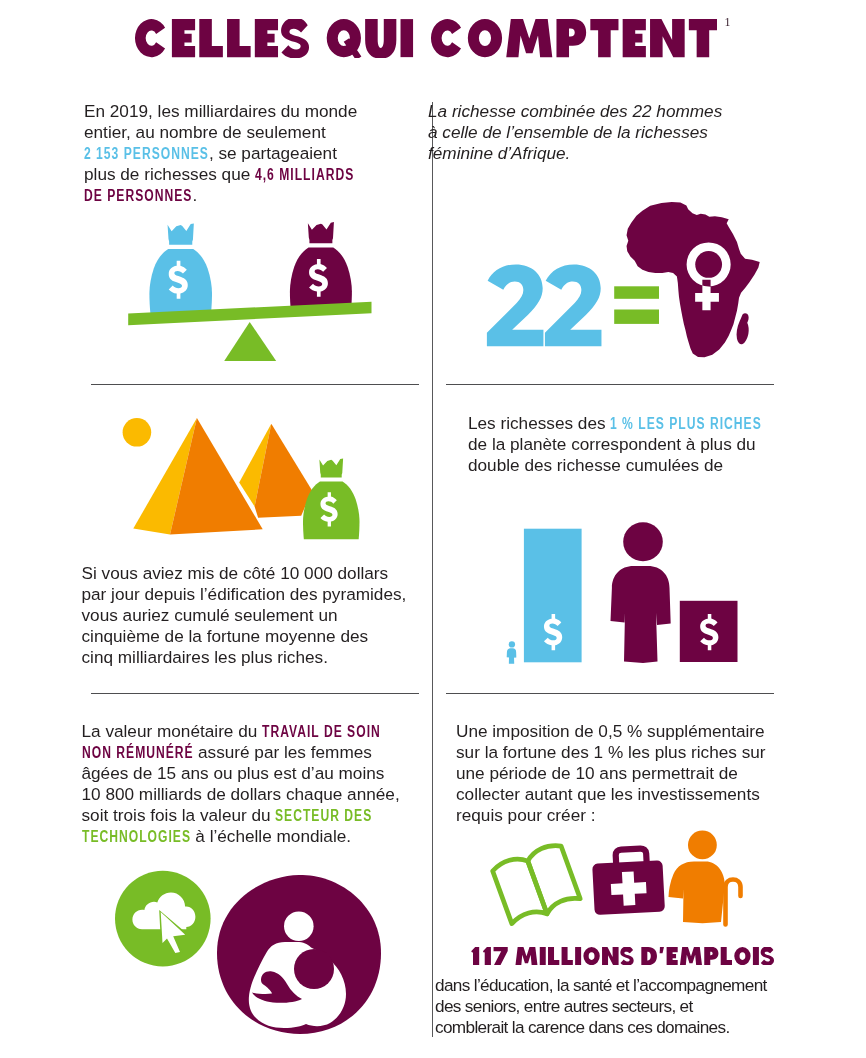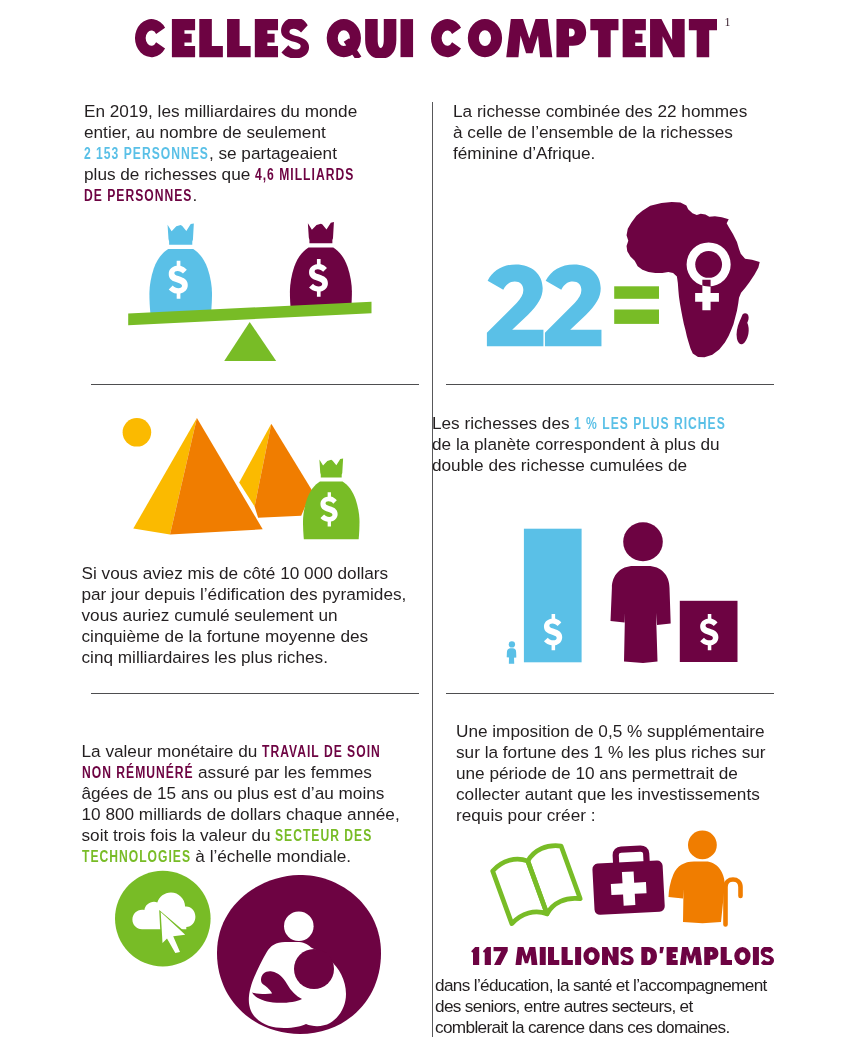--- a/index.html
+++ b/index.html
@@ -86,21 +86,21 @@
       <path d="M29,2 L35.5,12.5 L43,4.5 L50,2.5 L52.5,4 L59,12 L66,1 L71,0 L69.5,26 L68.5,29 L68.5,34 L31.5,34 L31.5,29 L30.5,25 Z"></path>
       <path d="M30,41 C20,47 12,58 7,72 C2.5,85 0,100 0,112 C0,128 1.5,143 1.5,143 H98.5 C98.5,143 100,128 100,112 C100,100 97.5,85 93,72 C88,58 80,47 70,41 Z"></path>
       <path fill="#fff" transform="translate(28.3,58.9)" d="M21.2,8.6 C25.3,9.8 28.8,11.9 31.5,15 L25.3,21.2 C23,18.4 20,17 16.7,17 C13.4,17 11.6,18.4 11.6,20.6 C11.6,22.6 13.3,23.7 17.9,25.3 L22.3,26.8 C29.3,29.3 33,33.3 33,39.6 C33,46.9 27.7,51.9 21.2,52.9 L21.2,61.5 H15.3 V53.2 C10.2,52.6 6,50.3 2.6,46.6 L9,40.4 C11.5,43.3 14.6,44.8 18.2,44.8 C21.8,44.8 23.8,43.2 23.8,40.9 C23.8,38.8 22,37.6 17.4,36 L13,34.5 C6.2,32.1 2.6,28.2 2.6,21.8 C2.6,15 7.6,10 15.3,8.9 L15.3,0.8 H21.2 Z"></path>
     </g>
 
     <path fill="#78bc26" d="M3.2,108.5 L246.5,96.7 L246.5,108.3 L3.2,120.2 Z"></path>
 
     <path fill="#78bc26" d="M124.7,116.9 L151.2,155.9 L99.2,155.9 Z"></path>
   </svg>
 
-  <div class="para" style="left:453px;top:101px;width:328px;">
+  <div class="para" style="left:428px;top:101px;width:328px;font-style:italic;">
     <span class="l"><span>La richesse combinée des 22 hommes</span></span>
     <span class="l"><span>à celle de l’ensemble de la richesses</span></span>
     <span class="l"><span>féminine d’Afrique.</span></span>
   </div>
 
   <svg class="ill" style="left:480px;top:195px;" width="290" height="170" viewBox="0 0 290 170">
 
     <g fill="#5ac0e7" transform="translate(5.4,69.4) scale(0.744)">
       <path d="M3,22 C10,8 24,0 41,0 C62,0 77,13 77,32 C77,44 71,54 57,68 L36,88 H78 V110 H2 V92 L42,52 C48,45.5 51,40.5 51,34.5 C51,27.5 46.5,23 39.5,23 C33,23 28,26.5 24,34 Z"></path>
       <path transform="translate(78,0)" d="M3,22 C10,8 24,0 41,0 C62,0 77,13 77,32 C77,44 71,54 57,68 L36,88 H78 V110 H2 V92 L42,52 C48,45.5 51,40.5 51,34.5 C51,27.5 46.5,23 39.5,23 C33,23 28,26.5 24,34 Z"></path>
@@ -137,21 +137,21 @@
     <path fill="#fbba00" d="M86.9,8.1 L23.3,118.5 L60.0,124.5 Z"></path>
     <path fill="#f07d00" d="M86.9,8.1 L60.0,124.5 L152.7,119.3 Z"></path>
 
     <g transform="translate(193,48.4) scale(0.565)" fill="#78bc26">
       <path d="M29,2 L35.5,12.5 L43,4.5 L50,2.5 L52.5,4 L59,12 L66,1 L71,0 L69.5,26 L68.5,29 L68.5,34 L31.5,34 L31.5,29 L30.5,25 Z"></path>
       <path d="M30,41 C20,47 12,58 7,72 C2.5,85 0,100 0,112 C0,128 1.5,143 1.5,143 H98.5 C98.5,143 100,128 100,112 C100,100 97.5,85 93,72 C88,58 80,47 70,41 Z"></path>
       <path fill="#fff" transform="translate(28.3,58.9)" d="M21.2,8.6 C25.3,9.8 28.8,11.9 31.5,15 L25.3,21.2 C23,18.4 20,17 16.7,17 C13.4,17 11.6,18.4 11.6,20.6 C11.6,22.6 13.3,23.7 17.9,25.3 L22.3,26.8 C29.3,29.3 33,33.3 33,39.6 C33,46.9 27.7,51.9 21.2,52.9 L21.2,61.5 H15.3 V53.2 C10.2,52.6 6,50.3 2.6,46.6 L9,40.4 C11.5,43.3 14.6,44.8 18.2,44.8 C21.8,44.8 23.8,43.2 23.8,40.9 C23.8,38.8 22,37.6 17.4,36 L13,34.5 C6.2,32.1 2.6,28.2 2.6,21.8 C2.6,15 7.6,10 15.3,8.9 L15.3,0.8 H21.2 Z"></path>
     </g>
   </svg>
 
-  <div class="para" style="left:432px;top:412.5px;width:328px;">
+  <div class="para" style="left:468px;top:412.5px;width:328px;">
     <span class="l"><span>Les richesses des </span><span class="blue" style="margin-right: -63.508px;">1 % LES PLUS RICHES</span></span>
     <span class="l"><span>de la planète correspondent à plus du</span></span>
     <span class="l"><span>double des richesse cumulées de</span></span>
   </div>
 
   <svg class="ill" style="left:495px;top:518px;" width="255" height="150" viewBox="0 0 255 150">
 
     <g fill="#5ac0e7" transform="translate(10.9,123) scale(0.16)">
       <ellipse cx="37.5" cy="21.6" rx="19.8" ry="19.5"></ellipse>
       <path d="M28,46 C15,46 6.4,55 6.4,68 L5,101 L19,102.5 L19.5,93 L18.5,141.5 L37.5,142.8 L52,141.5 L50.5,93 L51.5,105 L65.2,103.5 L64,68 C64,55 55.5,46 42.5,46 Z"></path>
@@ -162,21 +162,21 @@
 
     <g fill="#6d0342" transform="translate(110.5,2.1)">
       <ellipse cx="37.5" cy="21.6" rx="19.8" ry="19.5"></ellipse>
       <path d="M28,46 C15,46 6.4,55 6.4,68 L5,101 L19,102.5 L19.5,93 L18.5,141.5 L37.5,142.8 L52,141.5 L50.5,93 L51.5,105 L65.2,103.5 L64,68 C64,55 55.5,46 42.5,46 Z"></path>
     </g>
 
     <rect x="184.8" y="82.8" width="57.7" height="61.2" fill="#6d0342"></rect>
     <path fill="#fff" transform="translate(203.6,95.4) scale(0.60)" d="M21.2,8.6 C25.3,9.8 28.8,11.9 31.5,15 L25.3,21.2 C23,18.4 20,17 16.7,17 C13.4,17 11.6,18.4 11.6,20.6 C11.6,22.6 13.3,23.7 17.9,25.3 L22.3,26.8 C29.3,29.3 33,33.3 33,39.6 C33,46.9 27.7,51.9 21.2,52.9 L21.2,61.5 H15.3 V53.2 C10.2,52.6 6,50.3 2.6,46.6 L9,40.4 C11.5,43.3 14.6,44.8 18.2,44.8 C21.8,44.8 23.8,43.2 23.8,40.9 C23.8,38.8 22,37.6 17.4,36 L13,34.5 C6.2,32.1 2.6,28.2 2.6,21.8 C2.6,15 7.6,10 15.3,8.9 L15.3,0.8 H21.2 Z"></path>
   </svg>
 
-  <div class="para" style="left:81.5px;top:721px;width:328px;margin-top:20px;">
+  <div class="para" style="left:81.5px;top:721px;width:328px;">
     <span class="l"><span>La valeur monétaire du </span><span class="burg" style="margin-right: -49.7029px;">TRAVAIL DE SOIN</span></span>
     <span class="l"><span class="burg" style="margin-right: -46.7483px;">NON RÉMUNÉRÉ</span><span> assuré par les femmes</span></span>
     <span class="l"><span>âgées de 15 ans ou plus est d’au moins</span></span>
     <span class="l"><span>10 800 milliards de dollars chaque année,</span></span>
     <span class="l"><span>soit trois fois la valeur du </span><span class="green" style="margin-right: -40.6962px;">SECTEUR DES</span></span>
     <span class="l"><span class="green" style="margin-right: -45.619px;">TECHNOLOGIES</span><span> à l’échelle mondiale.</span></span>
   </div>
 
   <svg class="ill" style="left:115px;top:870px;" width="95.5" height="97" viewBox="0 0 95.5 97">
     <circle cx="47.8" cy="48.6" r="47.8" fill="#78bc26"></circle>

